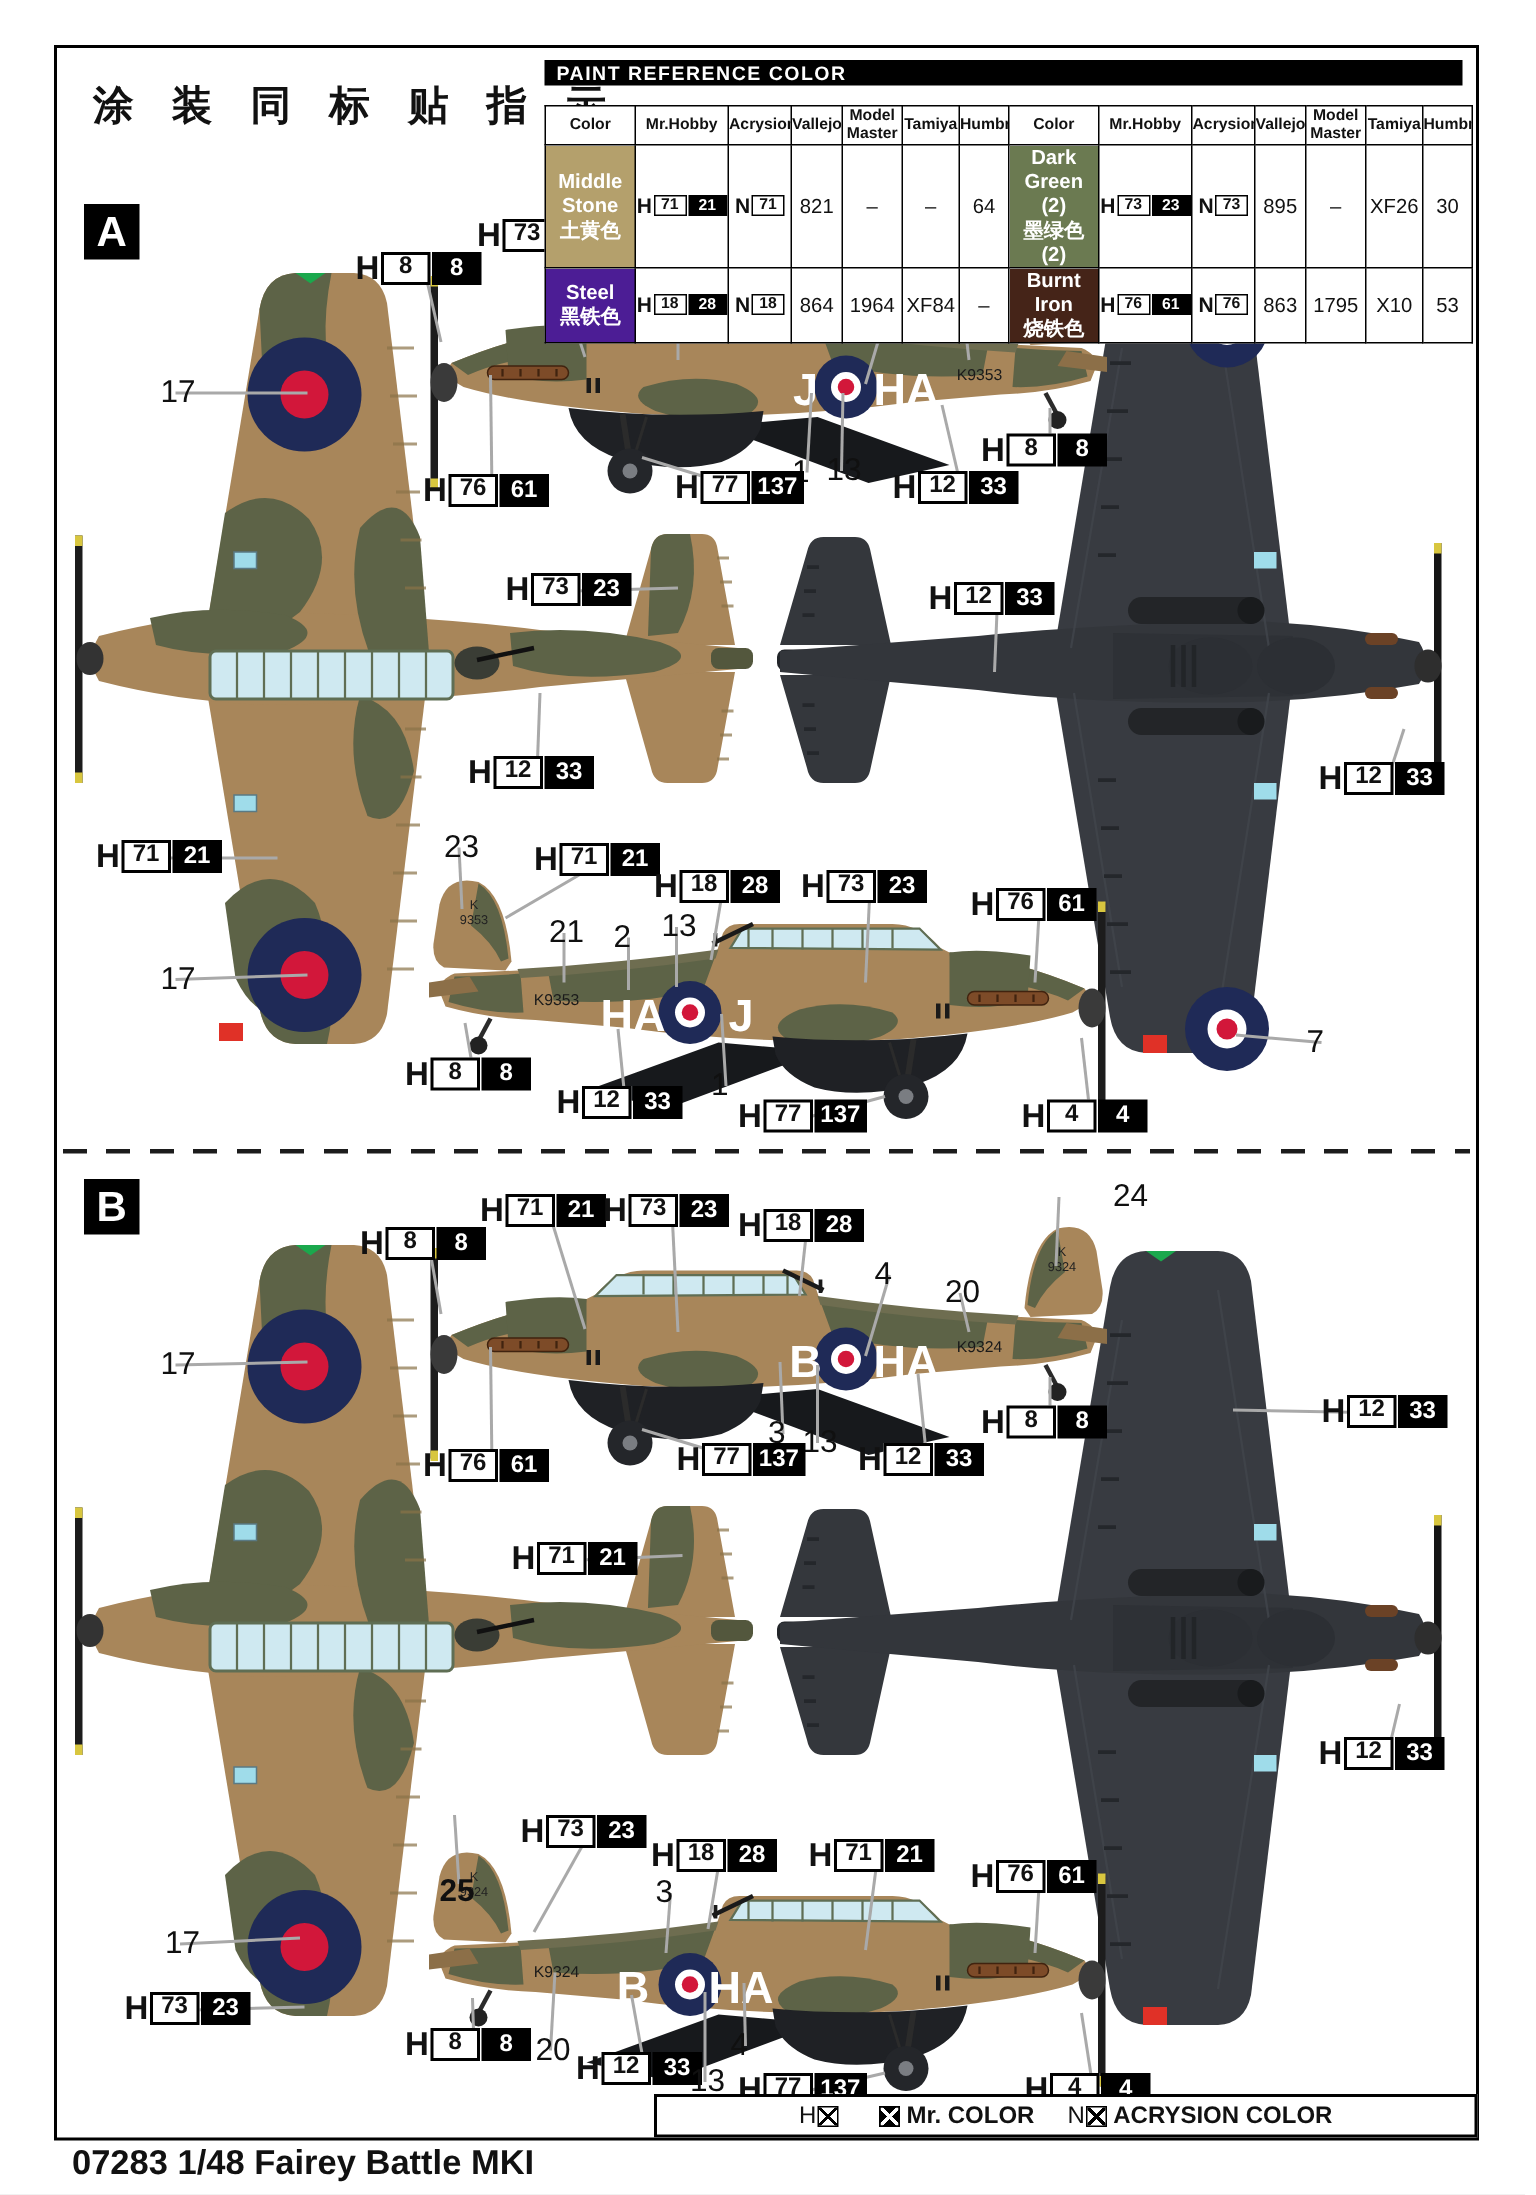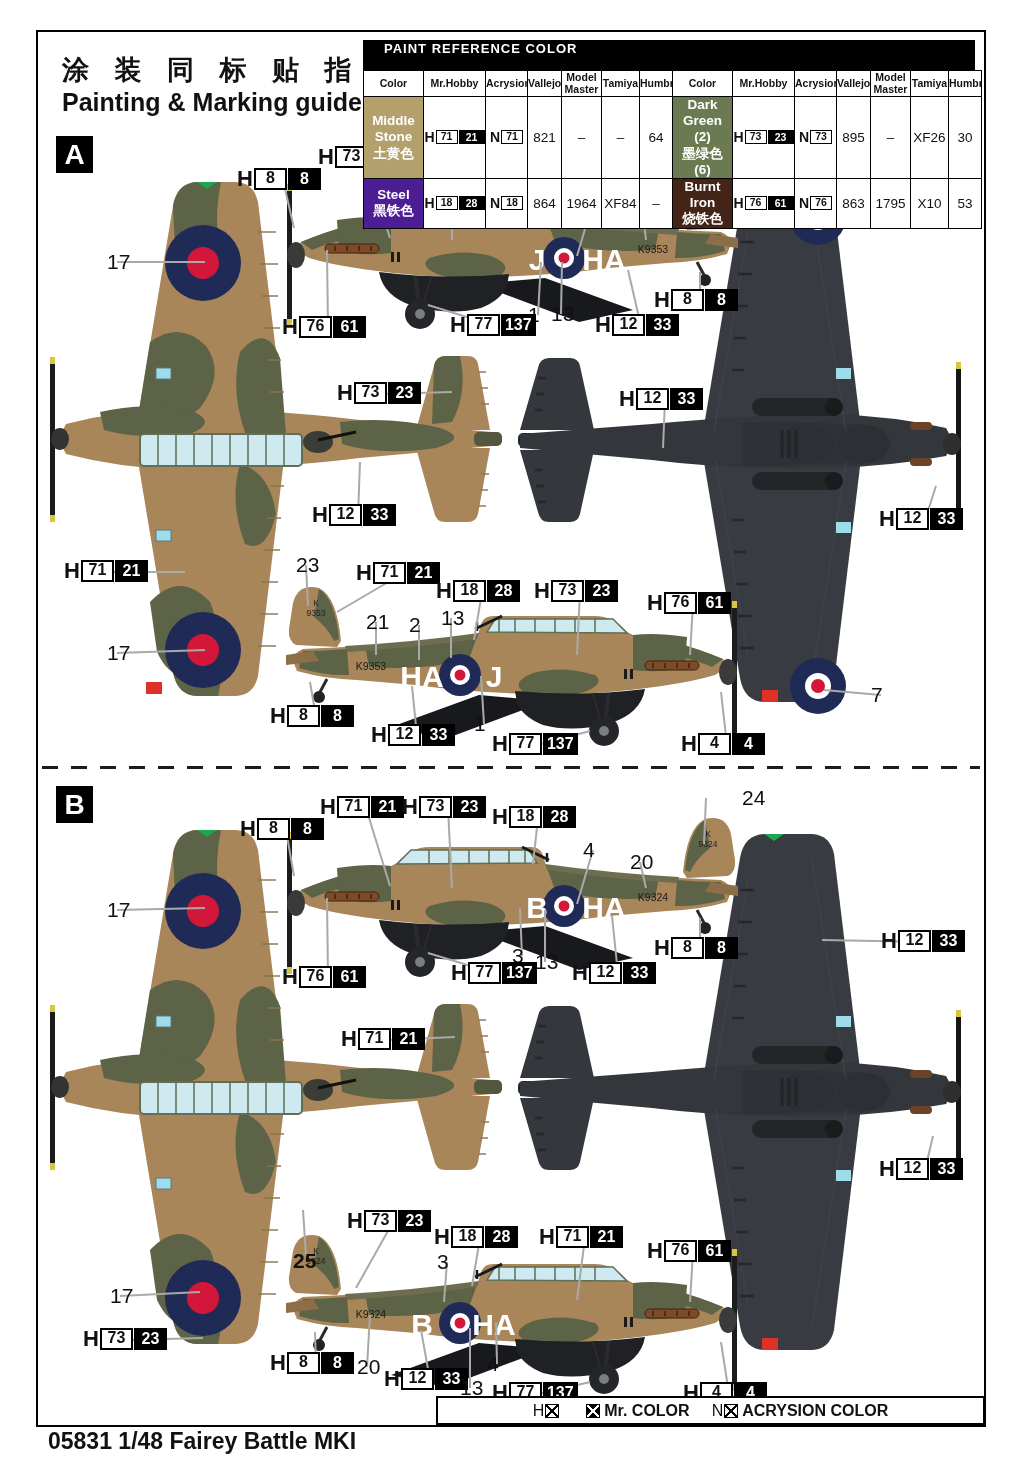--- a/index.html
+++ b/index.html
@@ -5,22 +5,22 @@
   html,body{margin:0;padding:0;background:#e8e8e8;}
   .page{position:relative;width:1024px;height:1463px;background:#ffffff;overflow:hidden;
         font-family:"Liberation Sans",sans-serif;color:#111;}
   .frame{position:absolute;left:36px;top:30px;width:946px;height:1393px;border:2px solid #000;}
   
   .title-cn{position:absolute;left:62px;top:52px;font-size:27px;font-weight:700;letter-spacing:9px;}
   .title-en{position:absolute;left:62px;top:88px;font-size:25px;font-weight:700;}
   .sec-label{position:absolute;width:37px;height:37px;background:#000;color:#fff;font-size:28px;font-weight:700;
              display:flex;align-items:center;justify-content:center;z-index:7;}
   
-  .ptitle{position:absolute;left:363px;top:40px;width:612px;height:30px;background:#000;color:#fff;
-          font-size:13px;font-weight:700;line-height:17px;padding-left:21px;box-sizing:border-box;letter-spacing:1px;z-index:7;}
+  .ptitle{position:absolute;left:363px;top:40px;width:612px;height:17px;background:#000;color:#fff;
+          font-size:13px;font-weight:700;line-height:17px;padding-left:8px;box-sizing:border-box;letter-spacing:1px;z-index:7;}
   .ptable{position:absolute;left:363px;top:70px;width:612px;border-collapse:collapse;table-layout:fixed;z-index:7;background:#fff;}
   .ptable th,.ptable td{border:1.5px solid #000;text-align:center;vertical-align:middle;padding:0;overflow:hidden;}
   .ptable th{font-size:10.5px;font-weight:700;height:25px;line-height:1.1;background:#fff;}
   .ptable td{font-size:13.5px;height:23px;}
   .cname{font-size:9px;font-weight:700;color:#fff;line-height:1.2;}
   .mchip{display:inline-flex;align-items:center;justify-content:center;gap:1px;font-weight:700;}
   .mchip .pre{font-size:14px;font-weight:700;}
   .mchip .w{box-sizing:border-box;border:1.5px solid #000;background:#fff;min-width:22px;height:14px;
             font-size:10.5px;line-height:11px;padding:0 2px;text-align:center;}
   .mchip .b{background:#000;color:#fff;min-width:22px;height:14px;font-size:10.5px;line-height:14px;padding:0 2px;text-align:center;}
@@ -155,21 +155,20 @@
         <path d="M252,14 L272,14 L262,21 Z" fill="#1ba84d"></path>
         <rect x="250" y="518" width="16" height="12" fill="#e03127"></rect>
         <ellipse cx="440" cy="272" rx="9" ry="11" fill="#2e2e2e"></ellipse>
       </g>
     </defs>
   </svg>
 
   <div class="frame"></div>
 
   <div class="title-cn">涂 装 同 标 贴 指 示</div>
-  <div class="title-en">Painting &amp; Marking guide</div>
 
   <div class="ptitle">PAINT  REFERENCE COLOR</div>
   <table class="ptable">
     <colgroup>
       <col style="width:60px">
         <col style="width:62px">
         <col style="width:42px">
         <col style="width:34px">
       <col style="width:40px">
         <col style="width:38px">
@@ -212,21 +211,21 @@
       <td><span class="mchip">
               <span class="pre">N</span>
               <span class="w">71</span>
             </span></td>
       <td>821</td>
       <td>–</td>
       <td>–</td>
       <td>64</td>
       <td class="cname" style="background: rgb(107, 122, 81);">
         <div>Dark Green (2)</div>
-            <div>墨绿色 (6)</div>
+            <div>墨绿色 (2)</div>
       </td>
       <td><span class="mchip">
               <span class="pre">H</span>
               <span class="w">73</span>
               <span class="b">23</span>
             </span></td>
       <td><span class="mchip">
               <span class="pre">N</span>
               <span class="w">73</span>
             </span></td>
@@ -664,15 +663,15 @@
       <span class="lgbox filled"></span>
       <span>Mr. COLOR</span>
     </span>
     <span class="lg-item">
       <span class="lg-pre">N</span>
       <span class="lgbox"></span>
       <span>ACRYSION COLOR</span>
     </span>
   </div>
 
-  <div class="footer">05831 1/48  Fairey Battle MKI</div>
+  <div class="footer">07283 1/48  Fairey Battle MKI</div>
 
 </div>
 
 </body></html>

